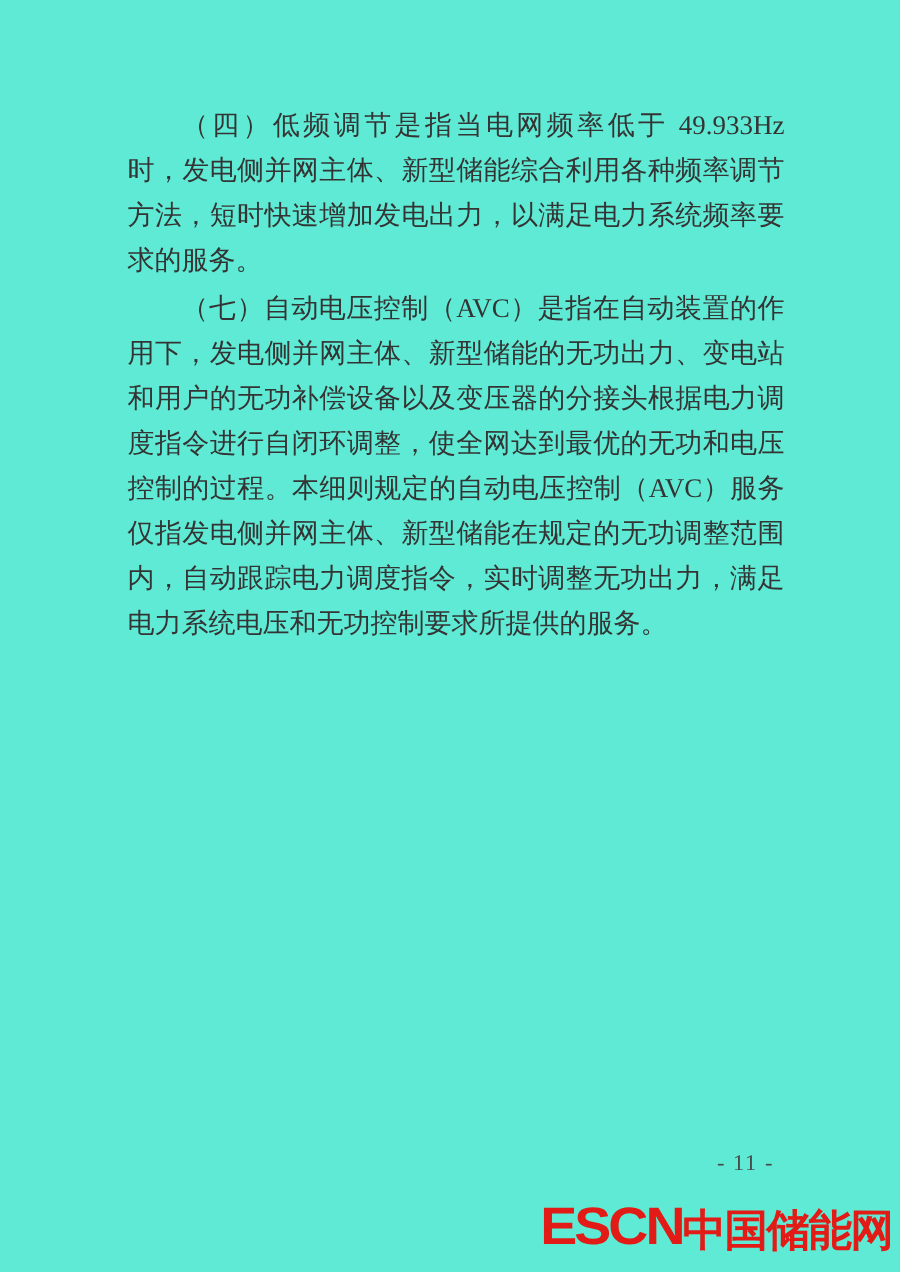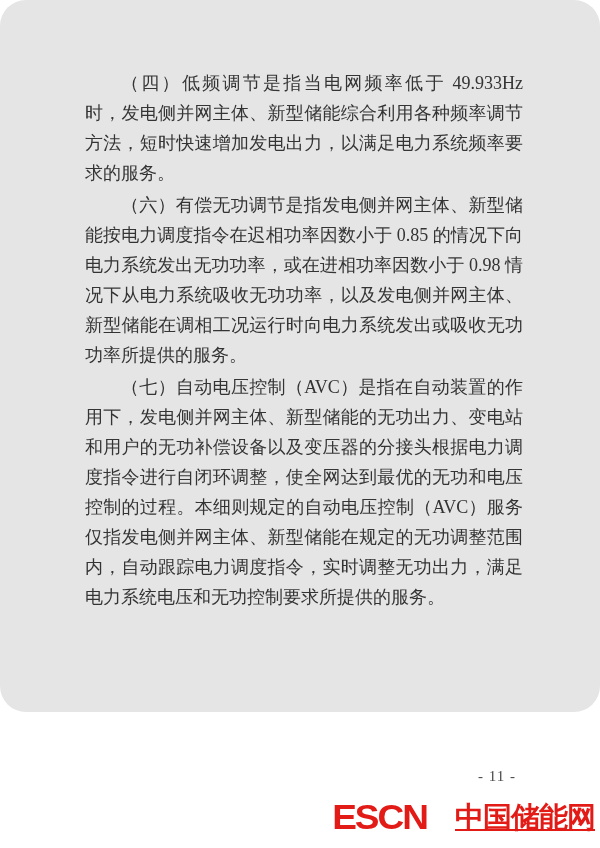--- a/index.html
+++ b/index.html
@@ -8,23 +8,22 @@
     width: 600px;
     height: 848px;
     background: #ffffff;
     overflow: hidden;
     font-family: "Liberation Serif", serif;
   }
 
   .page {
     position: relative;
     width: 600px;
-    height: 712px;
-    background: #e5e5e5;
-    border-radius: 26px;
+    height: 848px;
+    background: #5eead4;
   }
 
   .text-block {
     position: absolute;
     left: 85px;
     top: 68px;
     width: 438px;
     color: #343434;
     font-size: 18px;
     line-height: 30px;
@@ -46,51 +45,48 @@
     letter-spacing: 1px;
     color: #4a4a4a;
     font-family: "Liberation Serif", serif;
   }
 
   .logo {
     position: absolute;
     top: 799px;
     right: 5px;
     display: flex;
-    align-items: center;
+    align-items: flex-end;
     white-space: nowrap;
     font-family: "Liberation Sans", sans-serif;
     font-weight: bold;
     user-select: none;
-    gap: 20px;
   }
 
   .logo .latin {
     font-size: 37px;
     letter-spacing: -2px;
     line-height: 1;
     transform: scaleY(0.95);
   }
 
   .logo .chinese {
     font-size: 29px;
     line-height: 1;
-    margin-left: 8px;
+    margin-left: 0;
     letter-spacing: -1px;
-    text-decoration: underline;
   }
 </style>
 </head>
 <body>
 
 <div class="page">
 
   <div class="text-block">
     <p>（四）低频调节是指当电网频率低于 49.933Hz 时，发电侧并网主体、新型储能综合利用各种频率调节方法，短时快速增加发电出力，以满足电力系统频率要求的服务。</p>
-    <p>（六）有偿无功调节是指发电侧并网主体、新型储能按电力调度指令在迟相功率因数小于 0.85 的情况下向电力系统发出无功功率，或在进相功率因数小于 0.98 情况下从电力系统吸收无功功率，以及发电侧并网主体、新型储能在调相工况运行时向电力系统发出或吸收无功功率所提供的服务。</p>
     <p>（七）自动电压控制（AVC）是指在自动装置的作用下，发电侧并网主体、新型储能的无功出力、变电站和用户的无功补偿设备以及变压器的分接头根据电力调度指令进行自闭环调整，使全网达到最优的无功和电压控制的过程。本细则规定的自动电压控制（AVC）服务仅指发电侧并网主体、新型储能在规定的无功调整范围内，自动跟踪电力调度指令，实时调整无功出力，满足电力系统电压和无功控制要求所提供的服务。</p>
   </div>
 
   <div class="page-number">- 11 -</div>
 
   <div class="logo" style="color: rgb(226, 27, 23);">
     <span class="latin">ESCN</span>
     <span class="chinese">中国储能网</span>
   </div>
 

